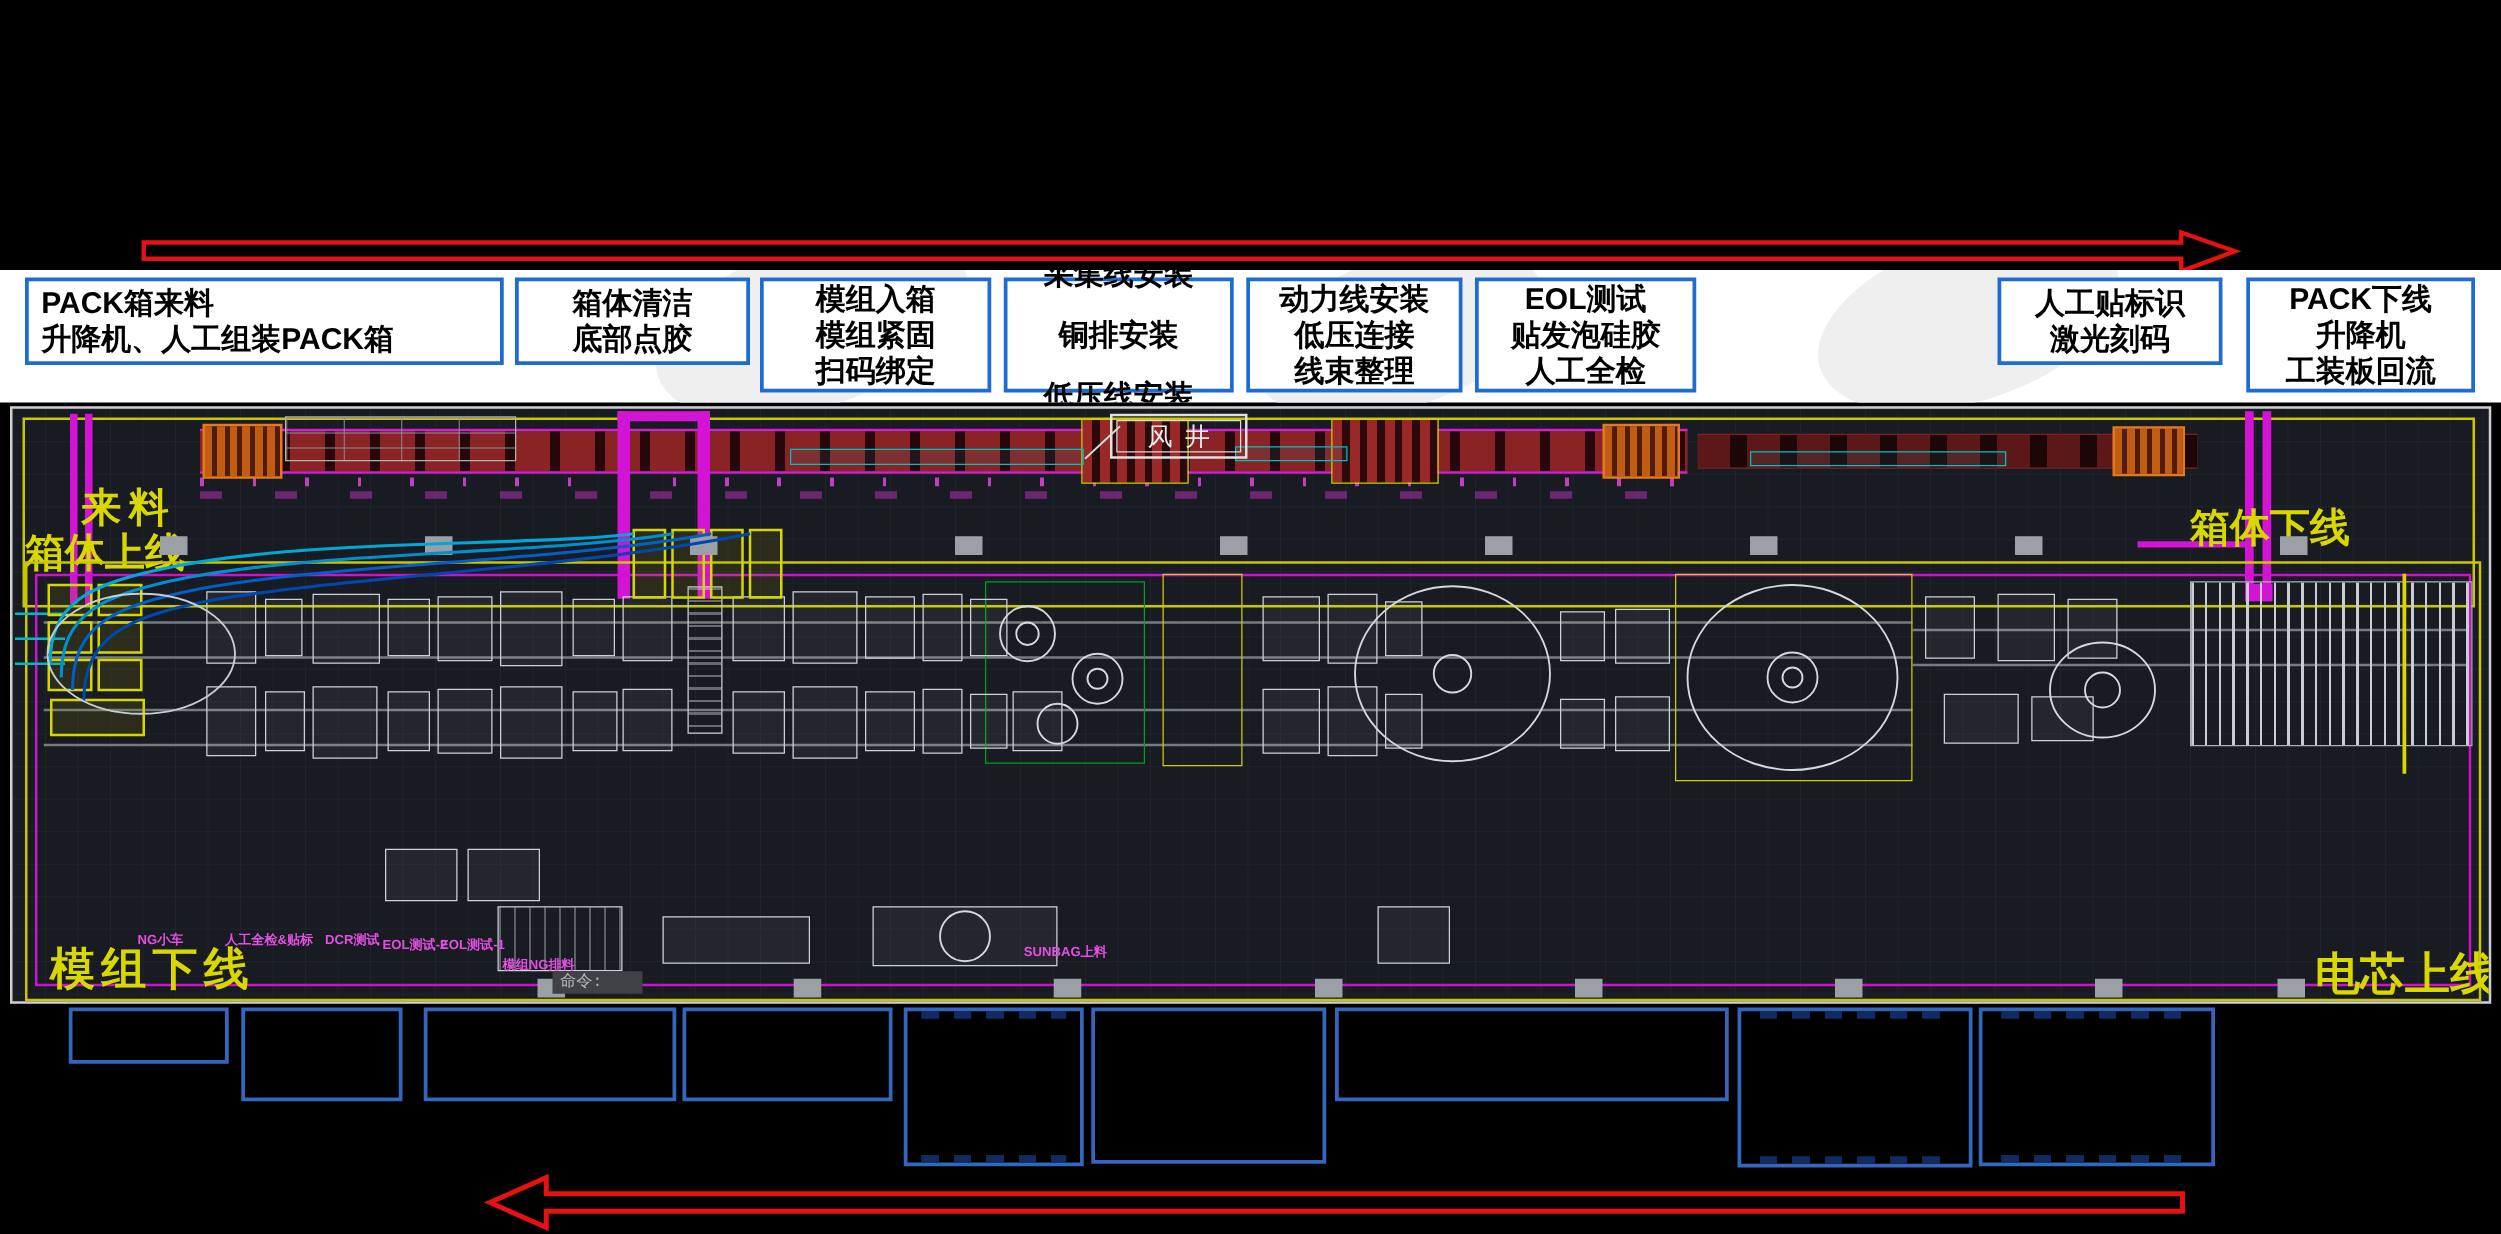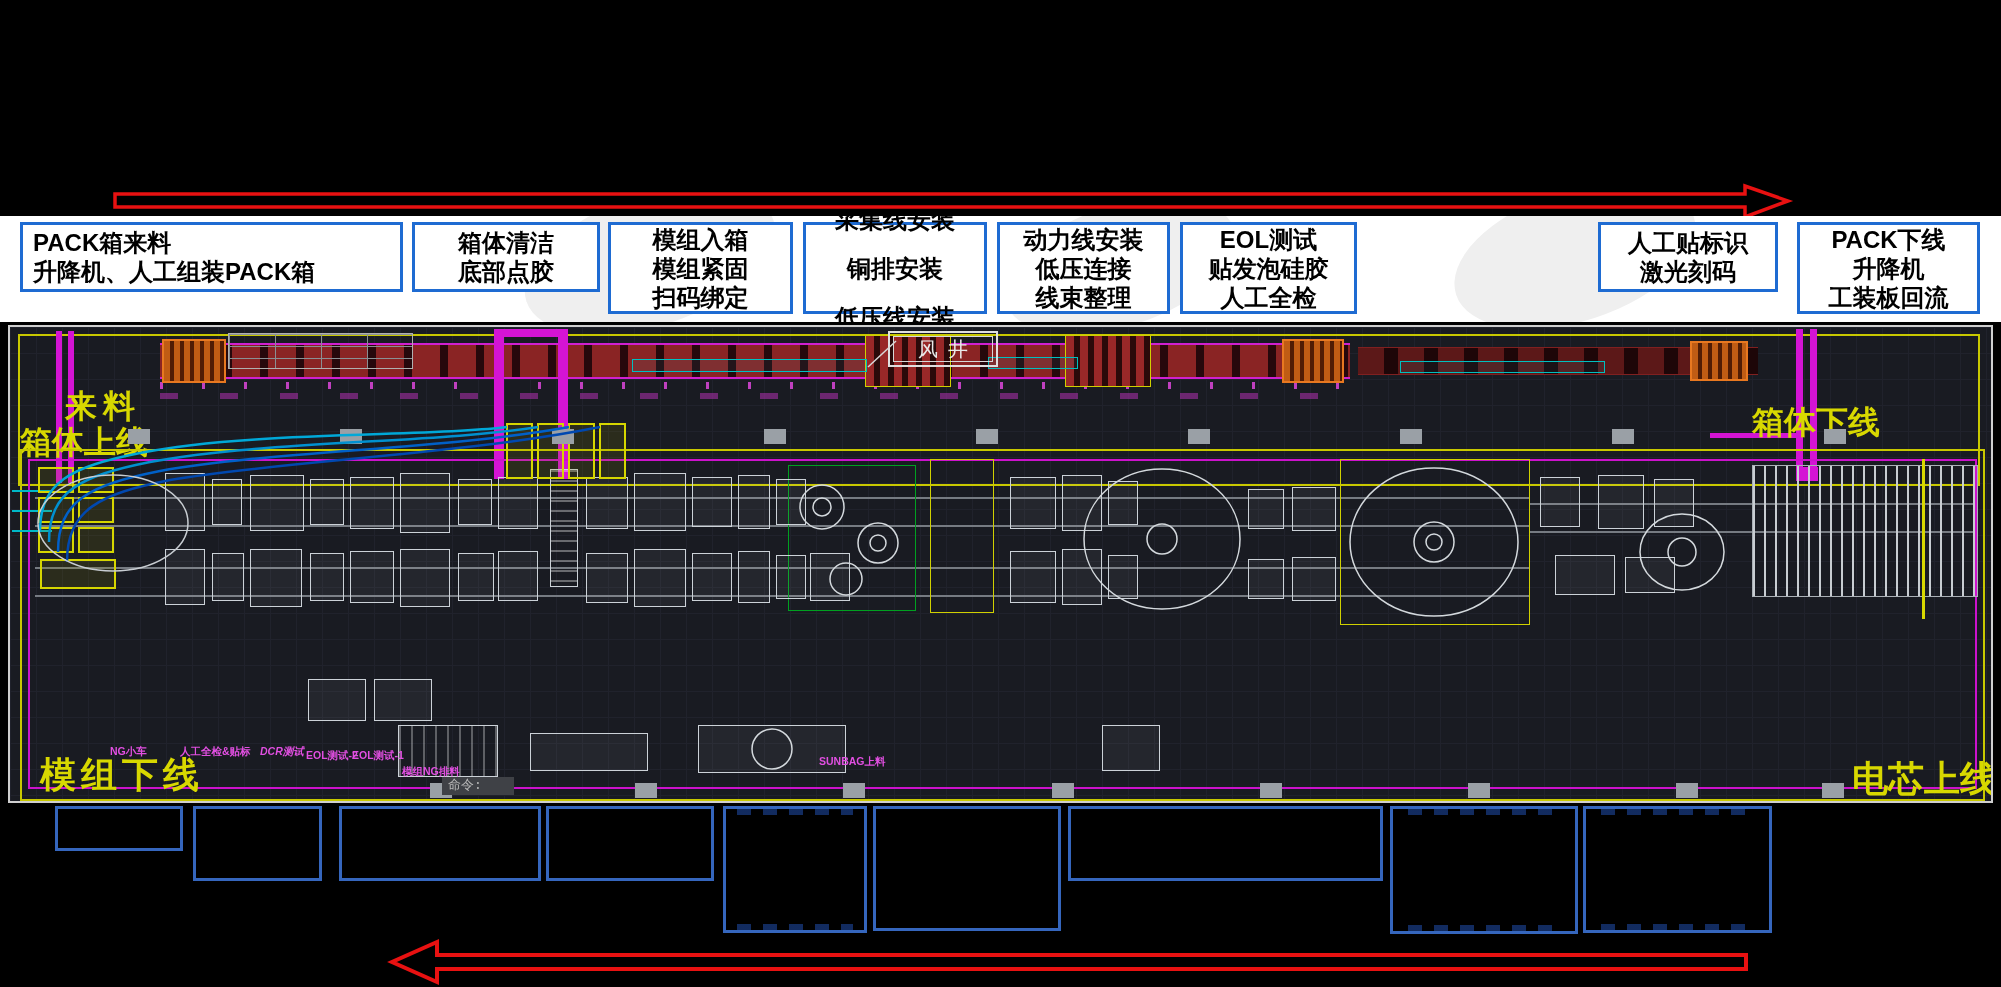--- a/index.html
+++ b/index.html
@@ -262,21 +262,21 @@
         <circle cx="1152" cy="212" r="15" stroke="#d4d9dd" stroke-width="1.5"></circle>
         <circle cx="1424" cy="215" r="20" stroke="#d4d9dd" stroke-width="1.5"></circle>
         <circle cx="1424" cy="215" r="8" stroke="#d4d9dd" stroke-width="1.5"></circle>
         <circle cx="762" cy="422" r="20" stroke="#d4d9dd" stroke-width="1.5"></circle>
         <circle cx="1672" cy="225" r="14" stroke="#d4d9dd" stroke-width="1.5"></circle>
       </g>
     </svg>
 
     <span class="mlabel" style="left:100px;top:418px;">NG小车</span>
     <span class="mlabel" style="left:170px;top:418px;">人工全检&amp;贴标</span>
-    <span class="mlabel" style="left:250px;top:418px;font-style:italic;">DCR测试</span>
+    <span class="mlabel" style="left:250px;top:418px;">DCR测试</span>
     <span class="mlabel" style="left:296px;top:422px;">EOL测试-2</span>
     <span class="mlabel" style="left:342px;top:422px;">EOL测试-1</span>
     <span class="mlabel" style="left:392px;top:438px;">模组NG排料</span>
     <span class="mlabel" style="left:775px;top:428px;margin-left:34px;">SUNBAG上料</span>
 
     <span class="ylabel" style="left:30px;top:424px;font-size:36px;letter-spacing:5px;">模组下线</span>
     <span class="ylabel" style="left:1814px;top:428px;font-size:36px;margin-left:28px;">电芯上线</span>
 
     <div id="cmd">
       <span>命令:</span>

